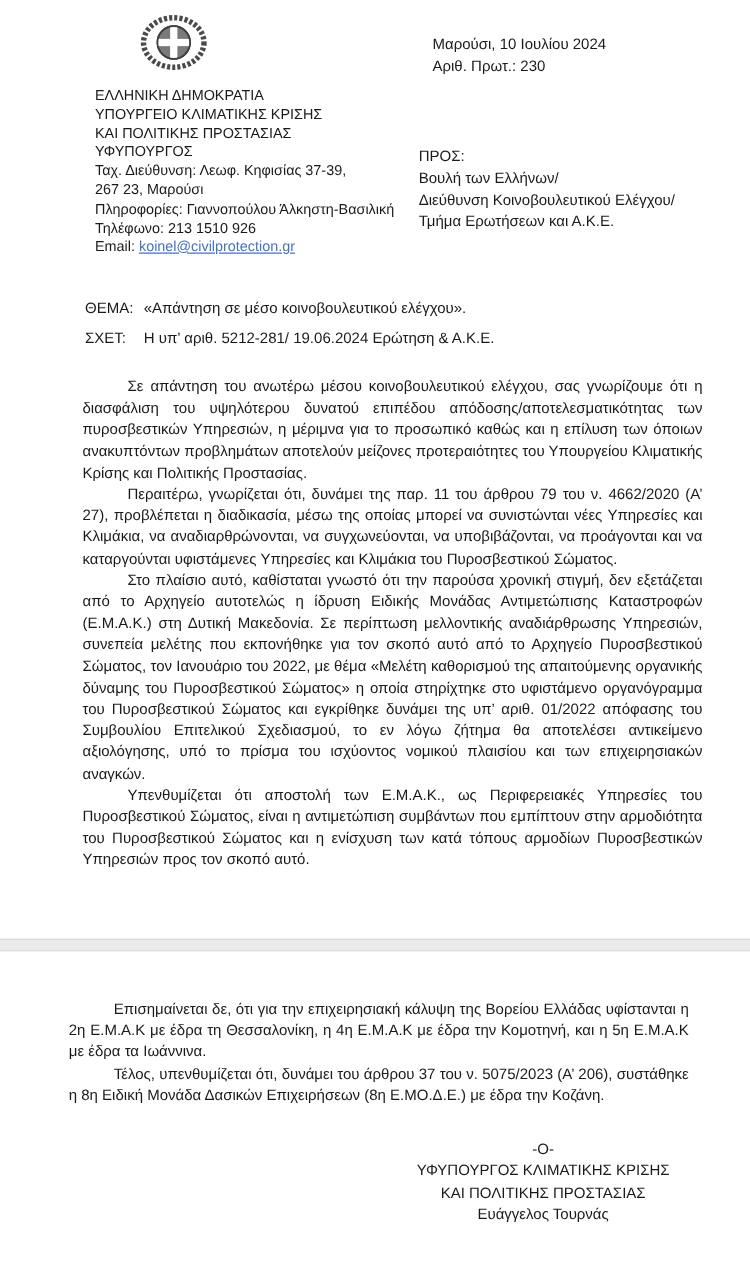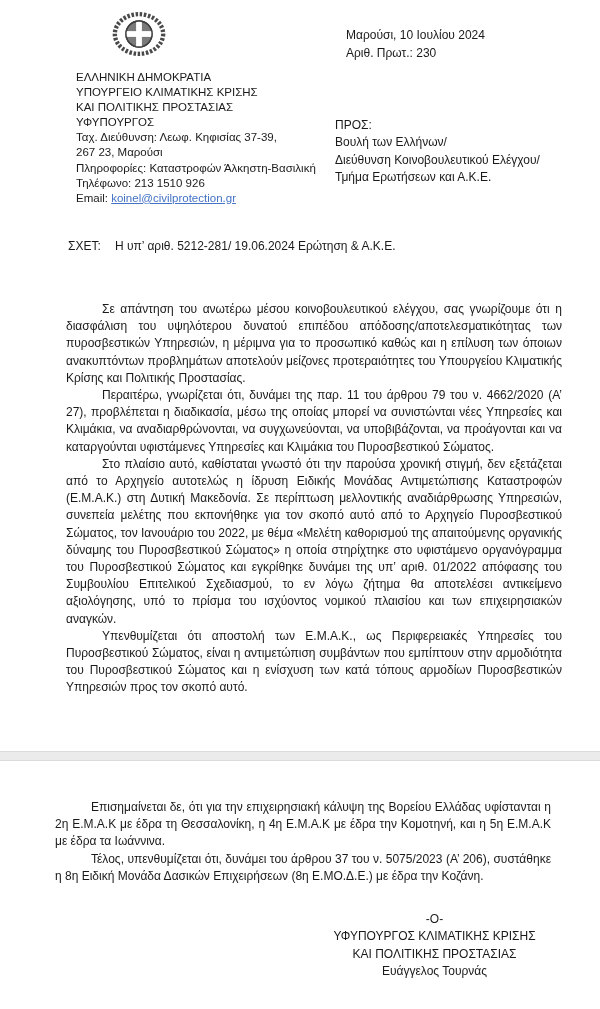--- a/index.html
+++ b/index.html
@@ -95,38 +95,42 @@
   <circle cx="30" cy="26" r="13.5" fill="none" stroke="#3f3f3f" stroke-width="1.4"></circle>
 </svg>
 
 <div class="abs sender-block">
   <div class="sender-line">ΕΛΛΗΝΙΚΗ ΔΗΜΟΚΡΑΤΙΑ</div>
   <div class="sender-line">ΥΠΟΥΡΓΕΙΟ ΚΛΙΜΑΤΙΚΗΣ ΚΡΙΣΗΣ</div>
   <div class="sender-line">ΚΑΙ ΠΟΛΙΤΙΚΗΣ ΠΡΟΣΤΑΣΙΑΣ</div>
   <div class="sender-line">ΥΦΥΠΟΥΡΓΟΣ</div>
   <div class="sender-line">Ταχ. Διεύθυνση: Λεωφ. Κηφισίας 37-39,</div>
   <div class="sender-line">267 23, Μαρούσι</div>
-  <div class="sender-line">Πληροφορίες: Καταστροφών Άλκηστη-Βασιλική</div>
+  <div class="sender-line">Πληροφορίες: Γιαννοπούλου Άλκηστη-Βασιλική</div>
   <div class="sender-line">Τηλέφωνο: 213 1510 926</div>
   <div class="sender-line"><span>Email: </span><a href="#" class="email-link">koinel@civilprotection.gr</a></div>
 </div>
 
 <div class="abs date-block">
   <div>Μαρούσι, 10 Ιουλίου 2024</div>
   <div>Αριθ. Πρωτ.: 230</div>
 </div>
 
 <div class="abs recipient-block">
   <div>ΠΡΟΣ:</div>
   <div>Βουλή των Ελλήνων/</div>
   <div>Διεύθυνση Κοινοβουλευτικού Ελέγχου/</div>
   <div>Τμήμα Ερωτήσεων και Α.Κ.Ε.</div>
 </div>
 
 <div class="abs subject-block">
+  <div class="subj-row">
+    <div class="subj-label">ΘΕΜΑ:</div>
+    <div class="subj-text">«Απάντηση σε μέσο κοινοβουλευτικού ελέγχου».</div>
+  </div>
   <div class="subj-row">
     <div class="subj-label">ΣΧΕΤ:</div>
     <div class="subj-text">Η υπ’ αριθ. 5212-281/ 19.06.2024 Ερώτηση &amp; Α.Κ.Ε.</div>
   </div>
 </div>
 
 <div class="abs body-page1">
   <p class="body-para">Σε απάντηση του ανωτέρω μέσου κοινοβουλευτικού ελέγχου, σας γνωρίζουμε ότι η διασφάλιση του υψηλότερου δυνατού επιπέδου απόδοσης/αποτελεσματικότητας των πυροσβεστικών Υπηρεσιών, η μέριμνα για το προσωπικό καθώς και η επίλυση των όποιων ανακυπτόντων προβλημάτων αποτελούν μείζονες προτεραιότητες του Υπουργείου Κλιματικής Κρίσης και Πολιτικής Προστασίας.</p>
   <p class="body-para">Περαιτέρω, γνωρίζεται ότι, δυνάμει της παρ. 11 του άρθρου 79 του ν. 4662/2020 (Α’ 27), προβλέπεται η διαδικασία, μέσω της οποίας μπορεί να συνιστώνται νέες Υπηρεσίες και Κλιμάκια, να αναδιαρθρώνονται, να συγχωνεύονται, να υποβιβάζονται, να προάγονται και να καταργούνται υφιστάμενες Υπηρεσίες και Κλιμάκια του Πυροσβεστικού Σώματος.</p>
   <p class="body-para">Στο πλαίσιο αυτό, καθίσταται γνωστό ότι την παρούσα χρονική στιγμή, δεν εξετάζεται από το Αρχηγείο αυτοτελώς η ίδρυση Ειδικής Μονάδας Αντιμετώπισης Καταστροφών (Ε.Μ.Α.Κ.) στη Δυτική Μακεδονία. Σε περίπτωση μελλοντικής αναδιάρθρωσης Υπηρεσιών, συνεπεία μελέτης που εκπονήθηκε για τον σκοπό αυτό από το Αρχηγείο Πυροσβεστικού Σώματος, τον Ιανουάριο του 2022, με θέμα «Μελέτη καθορισμού της απαιτούμενης οργανικής δύναμης του Πυροσβεστικού Σώματος» η οποία στηρίχτηκε στο υφιστάμενο οργανόγραμμα του Πυροσβεστικού Σώματος και εγκρίθηκε δυνάμει της υπ’ αριθ. 01/2022 απόφασης του Συμβουλίου Επιτελικού Σχεδιασμού, το εν λόγω ζήτημα θα αποτελέσει αντικείμενο αξιολόγησης, υπό το πρίσμα του ισχύοντος νομικού πλαισίου και των επιχειρησιακών αναγκών.</p>

